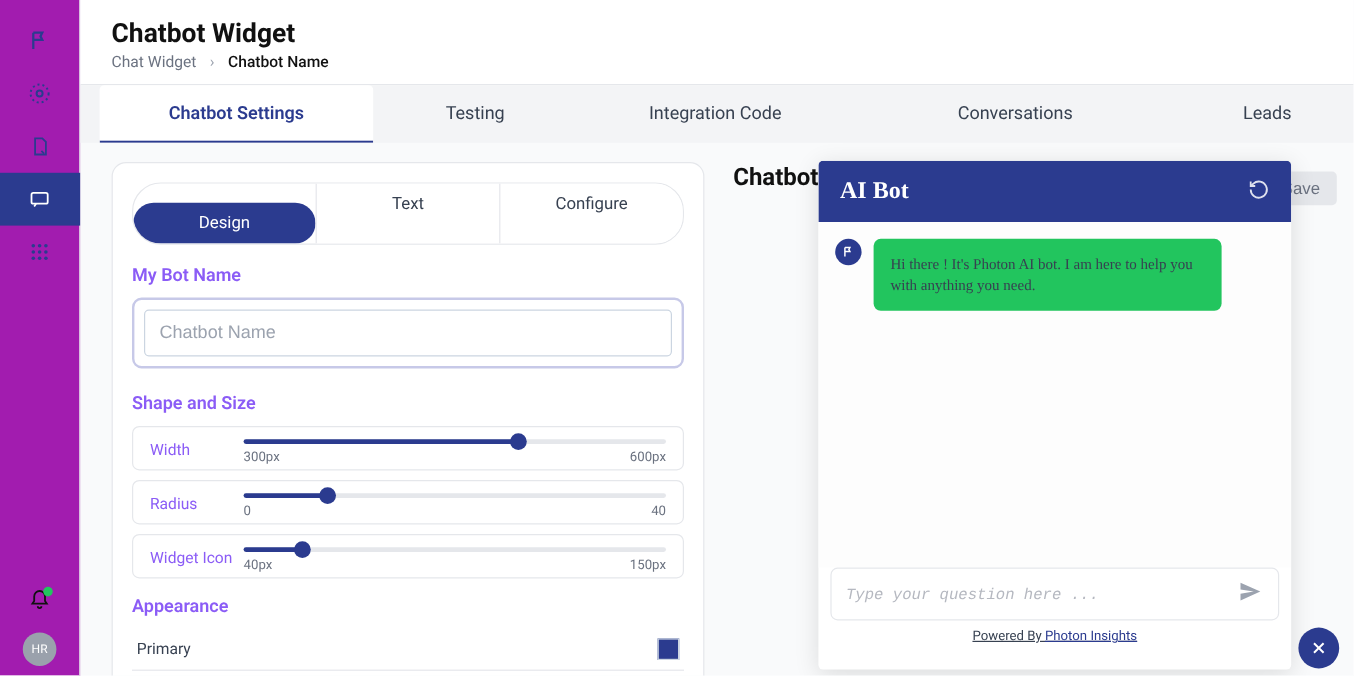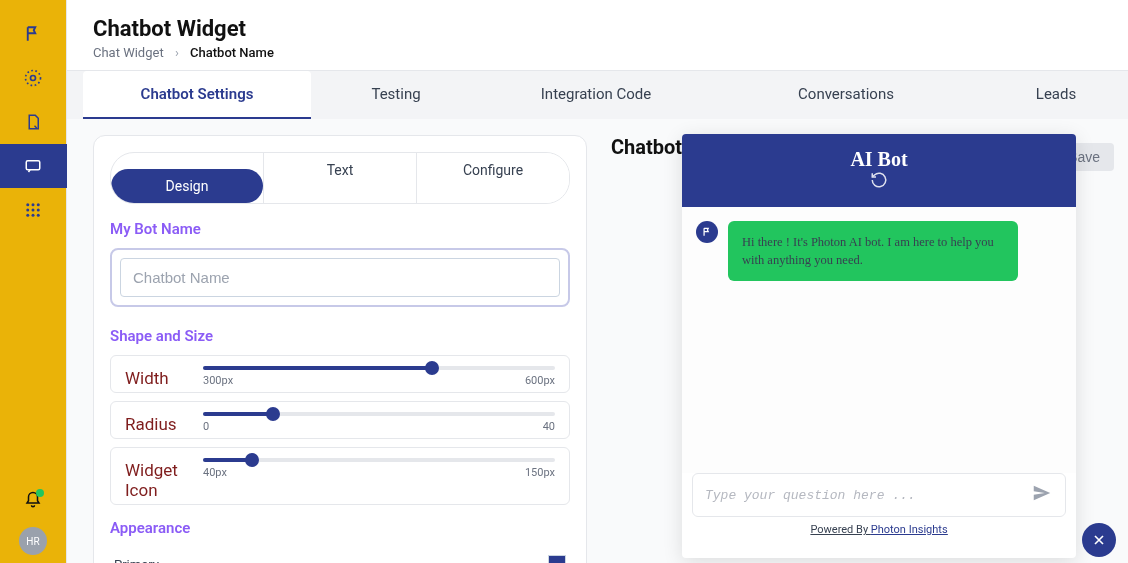--- a/index.html
+++ b/index.html
@@ -1,19 +1,19 @@
 <!DOCTYPE html>
 <html><head>
 <meta charset="utf-8">
 <style>
   * { box-sizing: border-box; margin: 0; padding: 0; }
   body { font-family: -apple-system, BlinkMacSystemFont, "Segoe UI", Roboto, Arial, sans-serif; width: 1128px; height: 563px; overflow: hidden; background: #fff; position: relative; }
   
   
-  .sidebar { position: absolute; left: 0; top: 0; width: 67px; height: 563px; background: #eab308; border-right: 1px solid #e5e7eb; display: flex; flex-direction: column; align-items: center; padding-top: 12px; }
+  .sidebar { position: absolute; left: 0; top: 0; width: 67px; height: 563px; background: #a21caf; border-right: 1px solid #e5e7eb; display: flex; flex-direction: column; align-items: center; padding-top: 12px; }
   .sidebar-item { width: 67px; height: 44px; display: flex; align-items: center; justify-content: center; color: #2b3b8f; cursor: pointer; }
   .sidebar-item.active { background: #2b3b8f; color: #fff; }
   .sidebar-bottom { margin-top: auto; margin-bottom: 8px; display: flex; flex-direction: column; align-items: center; gap: 14px; }
   .bell-wrap { position: relative; }
   .status-dot { position: absolute; top: -2px; right: -2px; width: 8px; height: 8px; border-radius: 50%; background: #22c55e; }
   .avatar-hr { width: 28px; height: 28px; border-radius: 50%; background: #9aa1ac; color: #fff; font-size: 10px; display: flex; align-items: center; justify-content: center; }
   
   
   .main { position: absolute; left: 67px; top: 0; right: 0; bottom: 0; background: #f9fafb; }
   .header { padding: 16px 26px 10px; background: #fff; border-bottom: 1px solid #e5e7eb; }
@@ -46,35 +46,35 @@
   .subtab + .subtab { border-left: 1px solid #e5e7eb; }
   .subtab.active { background: #2b3b8f; color: #fff; border-radius: 20px; margin-top: 16px; }
   
   .section-label { font-size: 15px; font-weight: 600; color: #8b5cf6; margin-bottom: 10px; }
   .name-field-wrap { border: 2px solid #c7c9e8; border-radius: 8px; padding: 8px; margin-bottom: 20px; }
   .name-input { width: 100%; border: 1px solid #cbd5e1; border-radius: 4px; padding: 10px 12px; font-size: 15px; outline: none; }
   .name-input::placeholder { color: #9ca3af; }
   
   .slider-card { border: 1px solid #e5e7eb; border-radius: 6px; padding: 10px 14px 4px; margin-bottom: 8px; }
   .slider-row { display: flex; align-items: flex-start; }
-  .slider-name { width: 78px; font-size: 17px; color: #7f1d1d; padding-top: 2px; }
+  .slider-name { width: 78px; font-size: 13px; color: #8b5cf6; padding-top: 2px; }
   .slider-track-wrap { flex: 1; }
   .slider-track { position: relative; height: 4px; background: #e5e7eb; border-radius: 2px; }
   .slider-fill { position: absolute; left: 0; top: 0; bottom: 0; background: #2b3b8f; border-radius: 2px; }
   .slider-thumb { position: absolute; top: 50%; width: 14px; height: 14px; background: #2b3b8f; border-radius: 50%; transform: translate(-50%, -50%); cursor: pointer; }
   .slider-bounds { display: flex; justify-content: space-between; font-size: 11px; color: #6b7280; margin-top: 4px; }
   
   .appear-row { display: flex; align-items: center; justify-content: space-between; border-bottom: 1px solid #e5e7eb; padding: 8px 4px; font-size: 13px; color: #374151; }
   .swatch { width: 18px; height: 18px; border: 1px solid #cbd5e1; cursor: pointer; }
   
   
   .preview-title { font-size: 20px; font-weight: 700; color: #111; padding-top: 0; }
   
   .chat-widget { position: absolute; left: 682px; top: 134px; width: 394px; height: 424px; background: #fff; border-radius: 4px; box-shadow: 0 4px 20px rgba(0,0,0,0.12); display: flex; flex-direction: column; overflow: hidden; }
-  .chat-header { background: #2b3b8f; color: #fff; padding: 14px 18px; display: flex; align-items: center; justify-content: space-between; flex-direction: column; }
+  .chat-header { background: #2b3b8f; color: #fff; padding: 14px 18px; display: flex; align-items: center; justify-content: space-between; }
   .chat-title { font-size: 20px; font-weight: 700; font-family: Georgia, serif; }
   .reset-btn { color: #fff; cursor: pointer; opacity: 0.85; }
   .chat-body { flex: 1; padding: 14px; background: #fdfdfd; overflow: auto; }
   .msg-row { display: flex; gap: 10px; align-items: flex-start; }
   .bot-avatar { width: 22px; height: 22px; border-radius: 50%; background: #2b3b8f; flex-shrink: 0; display: flex; align-items: center; justify-content: center; color: #fff; font-size: 10px; }
   .msg-bubble { background: #22c55e; border-radius: 6px; padding: 12px 14px; font-size: 12.5px; line-height: 1.45; color: #374151; max-width: 290px; font-family: Georgia, serif; }
   .chat-input-row { display: flex; align-items: center; gap: 10px; padding: 8px 12px; margin: 0 10px 6px; border: 1px solid #e5e7eb; border-radius: 6px; }
   .chat-input { flex: 1; border: none; outline: none; font-size: 13px; font-family: Liberation Mono, monospace; color: #374151; }
   .chat-input::placeholder { color: #b5b8c0; font-style: italic; }
   .send-btn { color: #9ca3af; cursor: pointer; }

